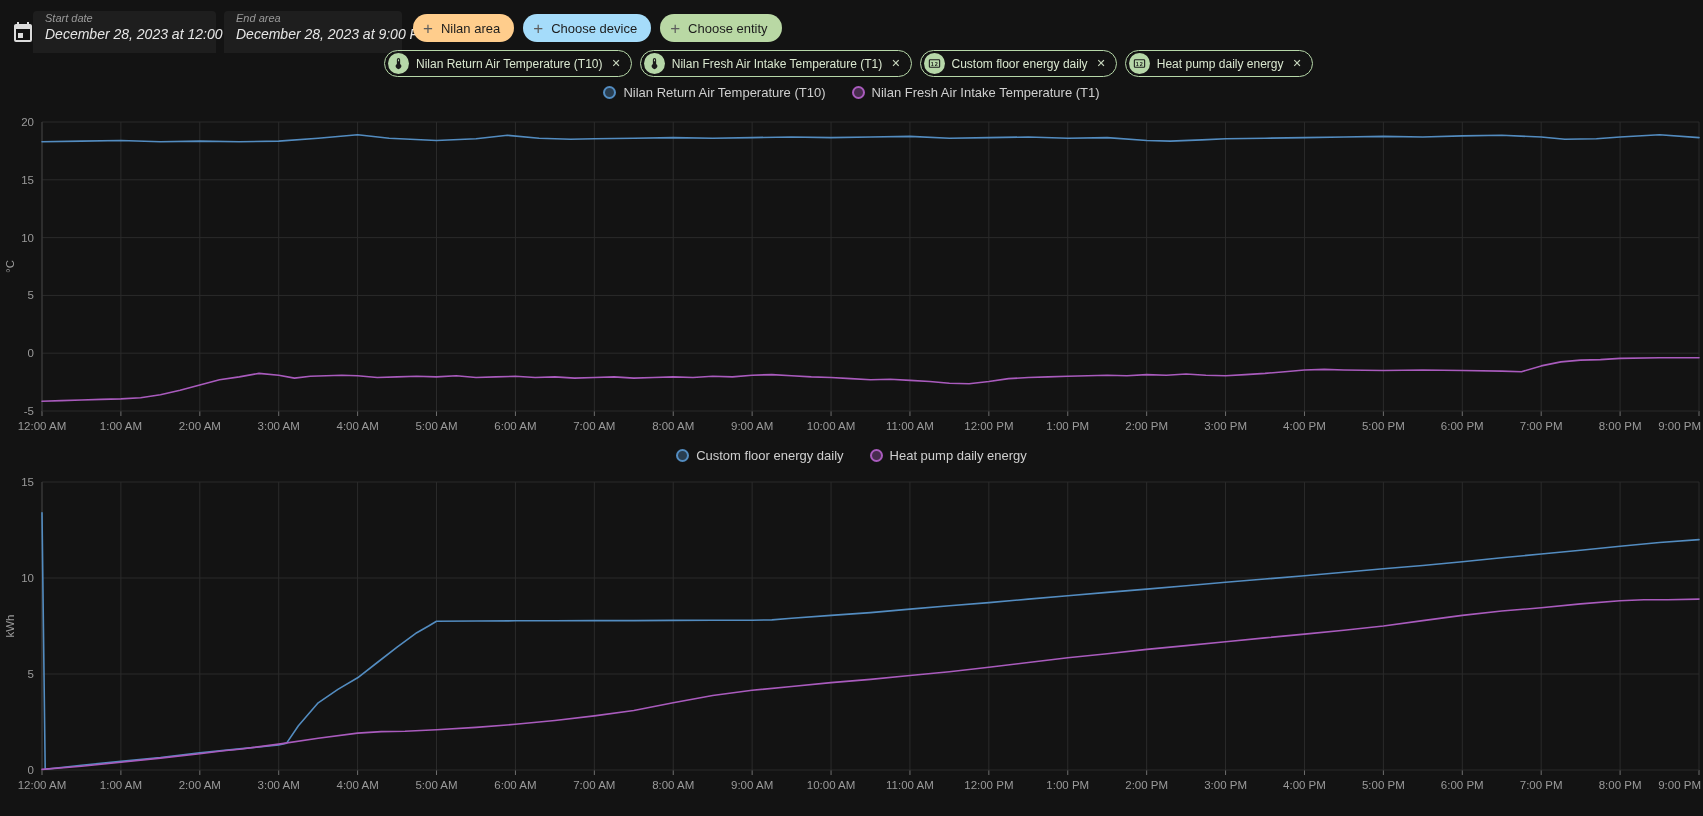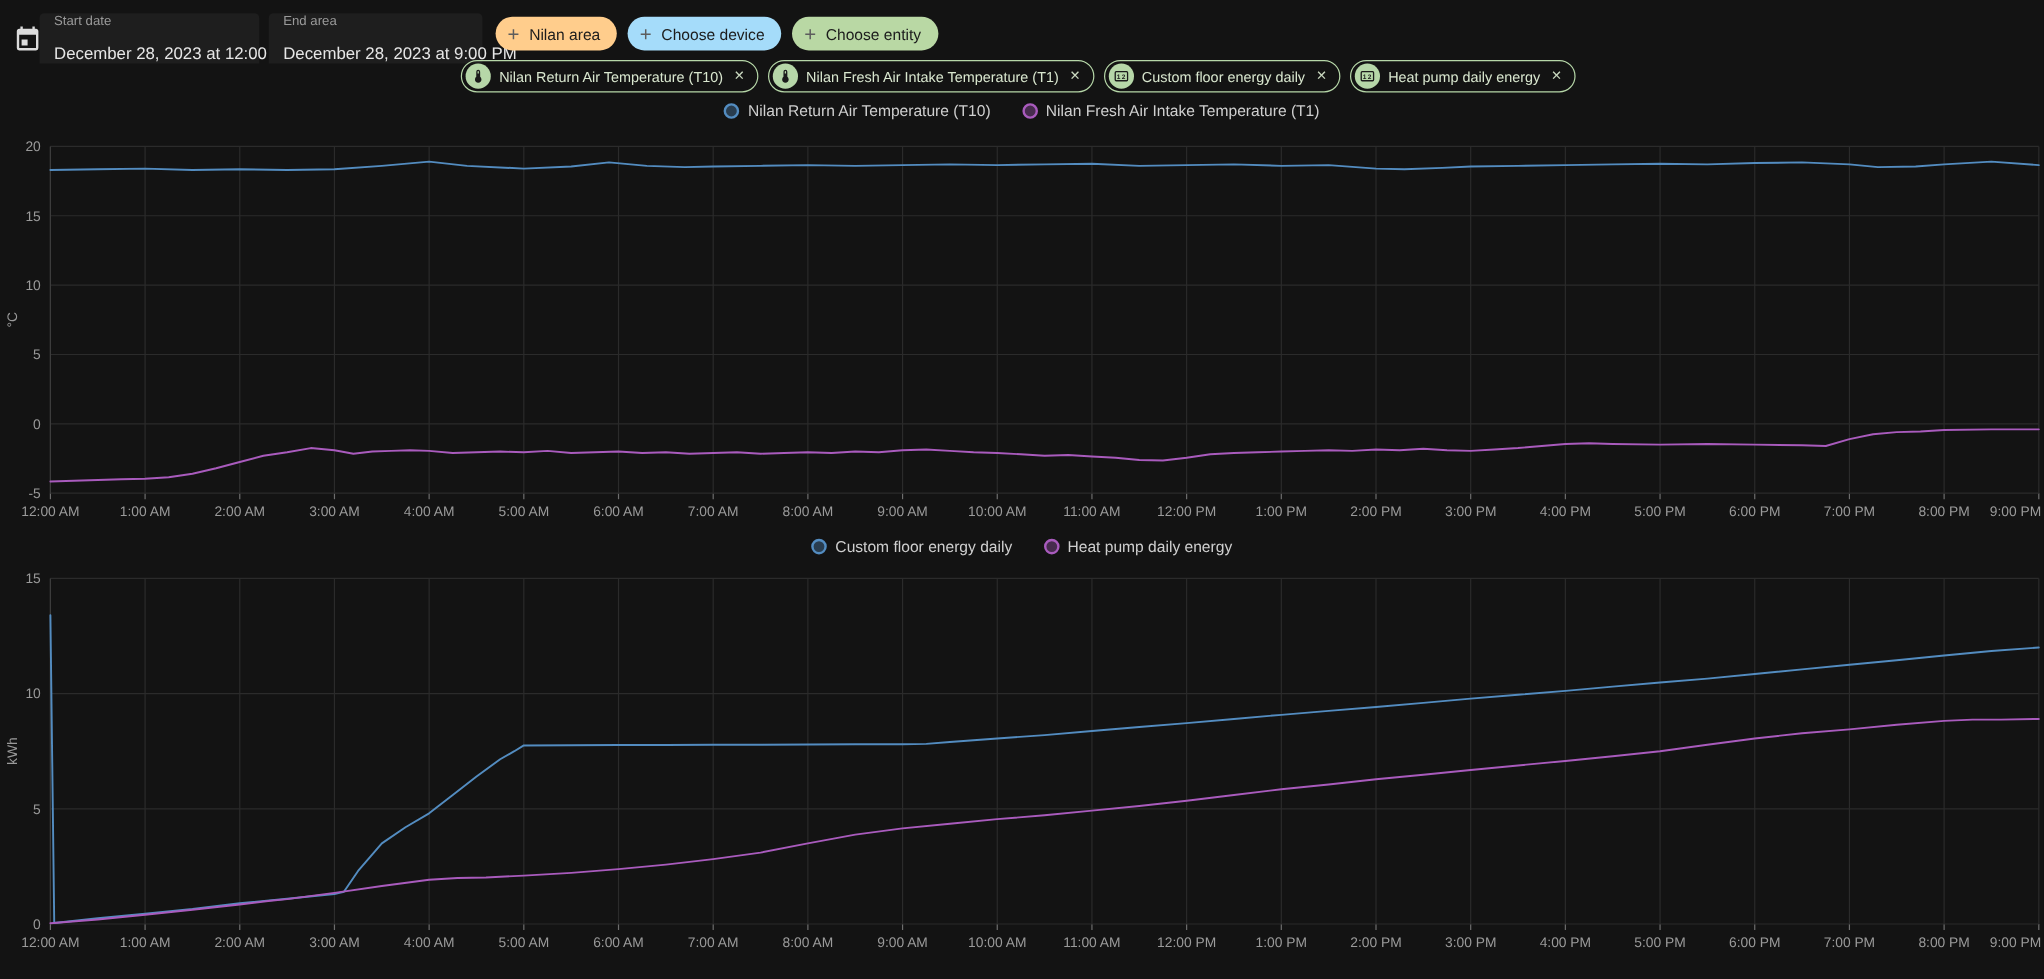--- a/index.html
+++ b/index.html
@@ -1,21 +1,21 @@
 <!DOCTYPE html>
 <html><head>
 <meta charset="utf-8">
 <style>
   html,body{margin:0;padding:0;background:#131313;}
   body{font-family:"Liberation Sans","DejaVu Sans",sans-serif; color:#e0e0e0;}
   #app{position:relative;width:1703px;height:816px;background:#131313;overflow:hidden;}
 
   
   .calendar-btn{position:absolute;left:8px;top:18px;width:30px;height:30px;display:flex;align-items:center;justify-content:center;cursor:pointer;}
-  .datebox{position:absolute;top:11px;height:42px;background:#1e1e1e;border-radius:4px 4px 0 0;display:flex;flex-direction:column;justify-content:space-between;padding:0 12px;box-sizing:border-box;}
+  .datebox{position:absolute;top:11px;height:42px;background:#1e1e1e;border-radius:4px 4px 0 0;display:flex;flex-direction:column;justify-content:flex-start;padding:0 12px;box-sizing:border-box;font-style:italic;}
   .datebox .dlabel{font-size:11px;color:#9a9a9a;line-height:14px;}
   .datebox .dvalue{font-size:14px;color:#e6e6e6;line-height:18px;white-space:nowrap;}
   #start-date{left:33px;width:183px;}
   #end-date{left:224px;width:178px;}
 
   .choose-row{position:absolute;left:413px;top:14px;display:flex;gap:9px;}
   .choose-chip{height:28px;border-radius:14px;display:flex;align-items:center;padding:0 14px 0 10px;font-size:13px;color:#1c1c1c;cursor:pointer;white-space:nowrap;}
   .choose-chip .plus{color:#5d5d5d;font-size:17px;font-weight:500;margin-right:8px;line-height:1;}
 
   .entity-row{position:absolute;left:384px;top:50px;display:flex;gap:8px;}

